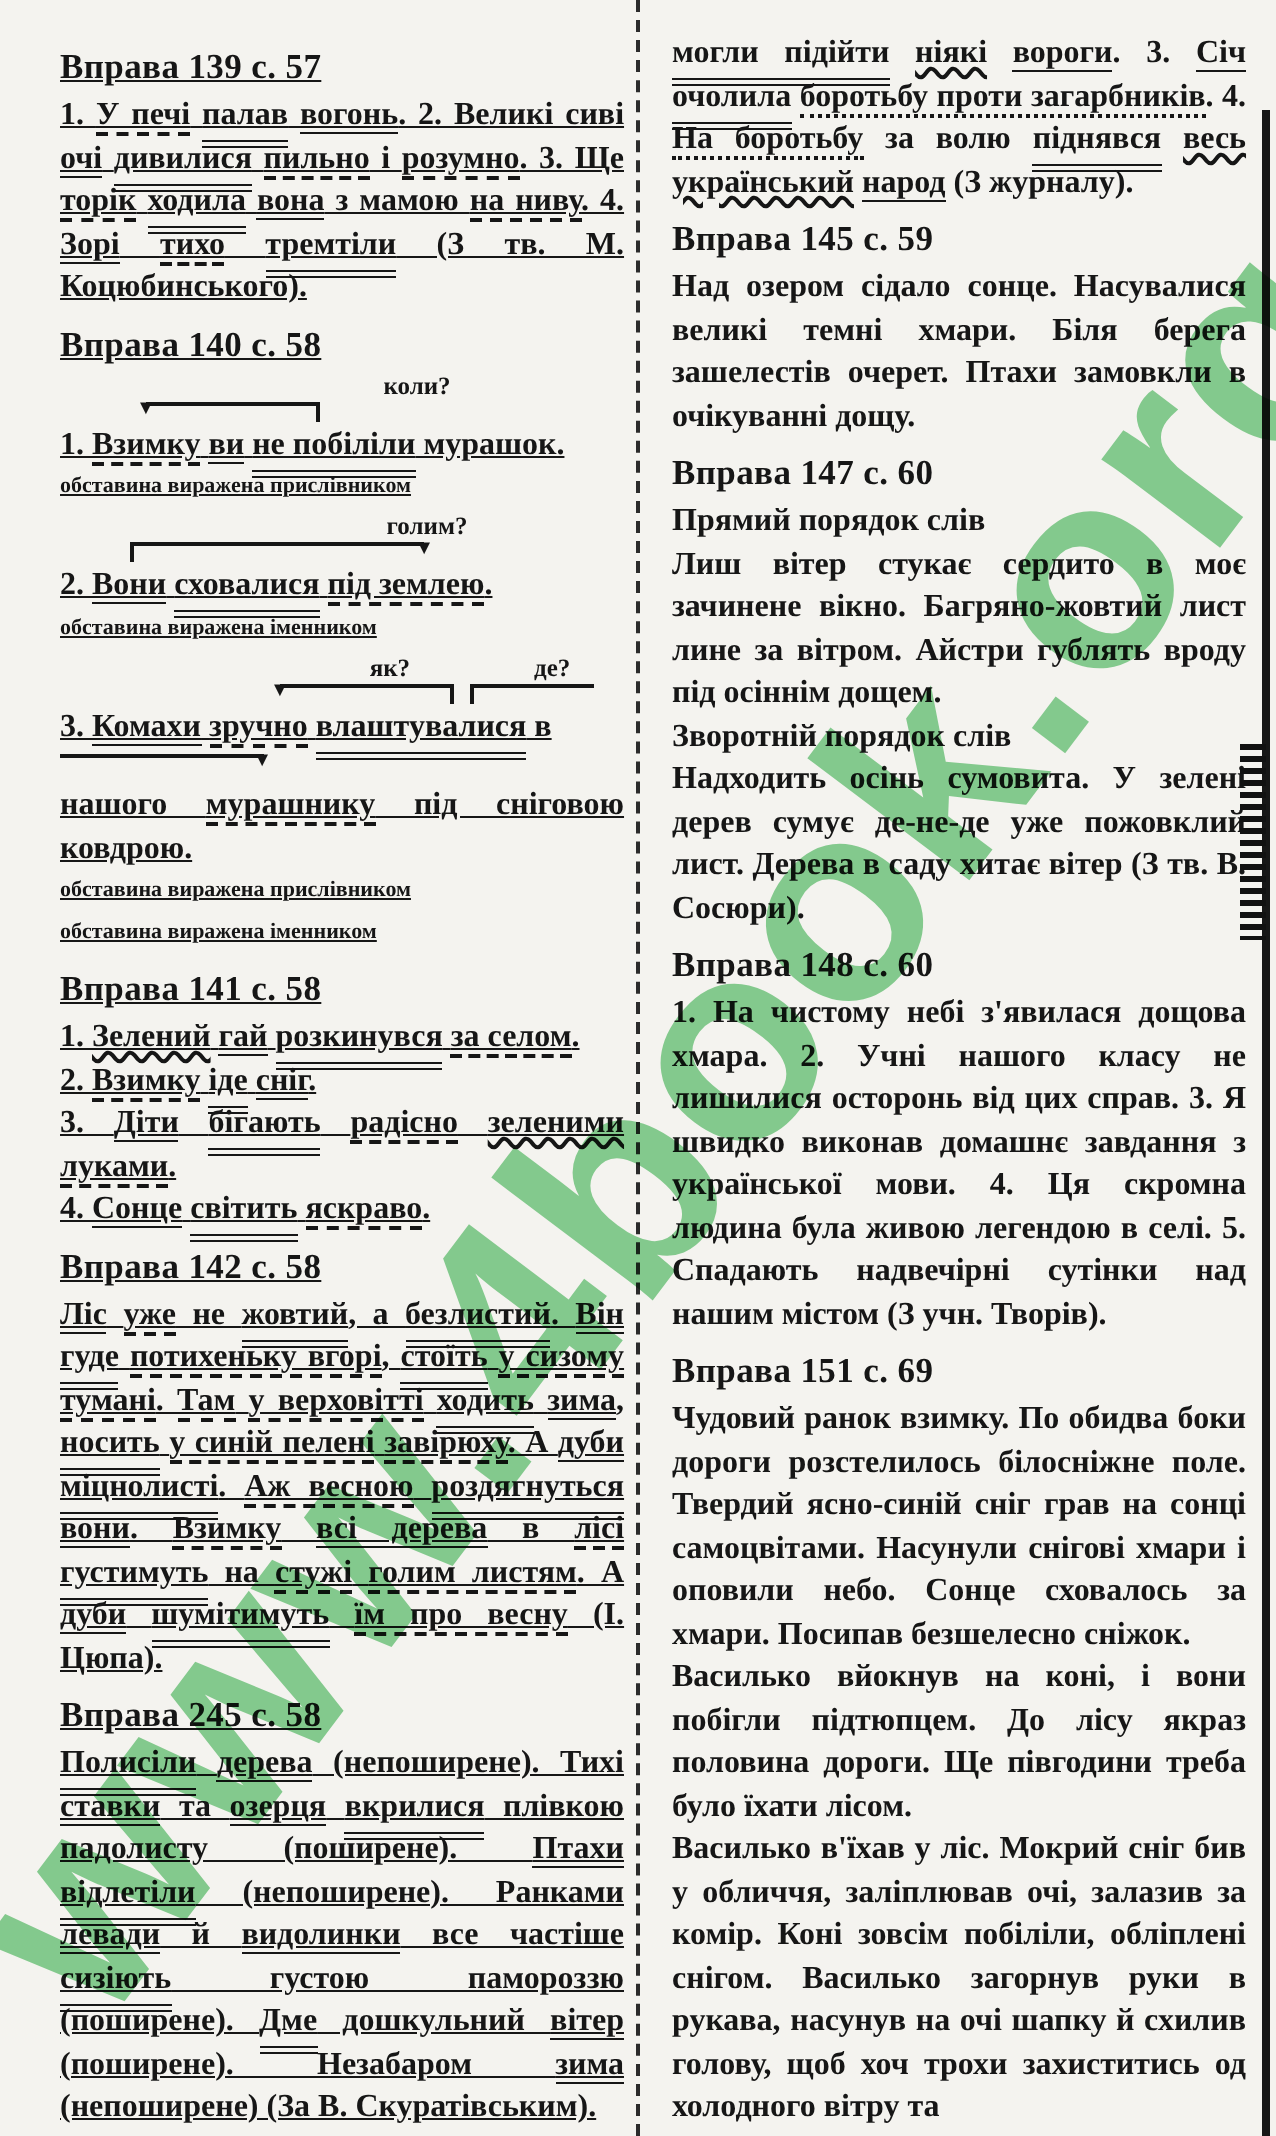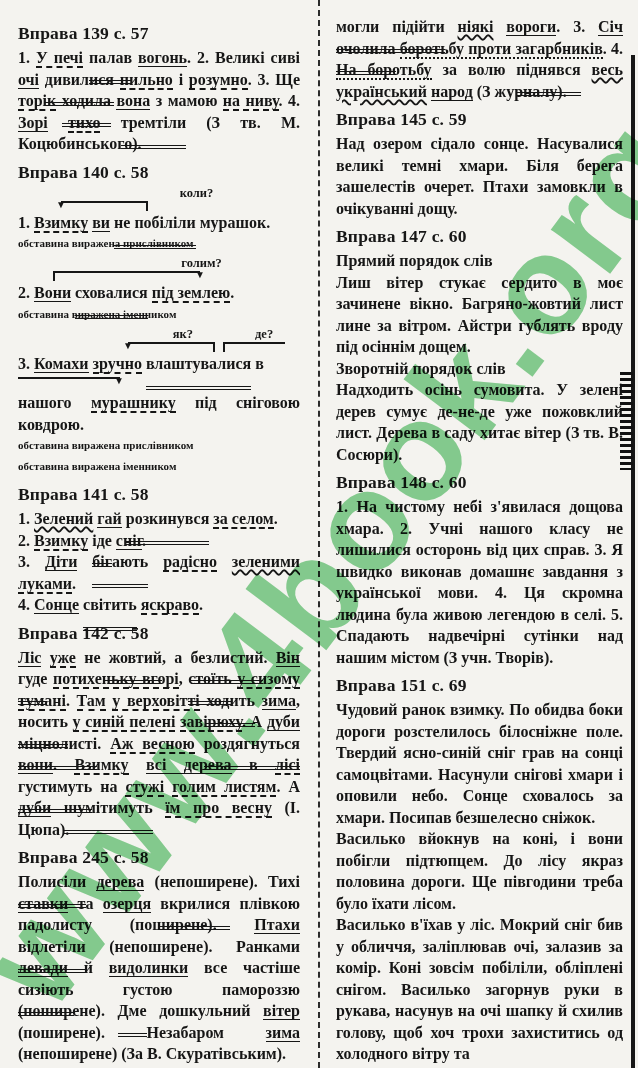--- a/index.html
+++ b/index.html
@@ -6,30 +6,30 @@
   .page{
     position:relative;
     width:638px;height:1068px;
     overflow:hidden;
     background:#f4f3ef;
     font-family:"Liberation Serif","DejaVu Serif",serif;
     font-weight:700;
     color:#161616;
   }
   .col{position:absolute;top:16px;}
-  .col-left{left:18px;width:282px;}
+  .col-left{left:30px;width:282px;text-decoration:underline;}
   .col-right{left:336px;width:287px;}
 
   .h{font-size:17.5px;line-height:23px;margin:6px 0 2px 0;letter-spacing:.2px;}
   .para{font-size:16px;line-height:21.5px;text-align:justify;margin:0;}
   .note{font-size:11px;line-height:21px;margin:0;}
 
   
   .u-s{border-bottom:1.5px solid currentColor;margin-top:48px;}
-  .u-d{border-bottom:4px double currentColor;padding-bottom:14px;}
+  .u-d{border-bottom:4px double currentColor;padding-bottom:4px;}
   .u-da{border-bottom:2px dashed currentColor;}
   .u-do{border-bottom:2px dotted currentColor;}
   .u-w{text-decoration-line:underline;text-decoration-style:wavy;text-decoration-thickness:1.5px;text-underline-offset:2px;}
 
   
   .arr{margin:2px 0 1px 0;}
   .lblrow{font-size:12.5px;line-height:14px;text-align:center;}
   .lblrow span{display:inline-block;}
   .br{height:8px;border-top:2px solid #161616;position:relative;margin-top:1px;}
   .brrow{display:flex;}

